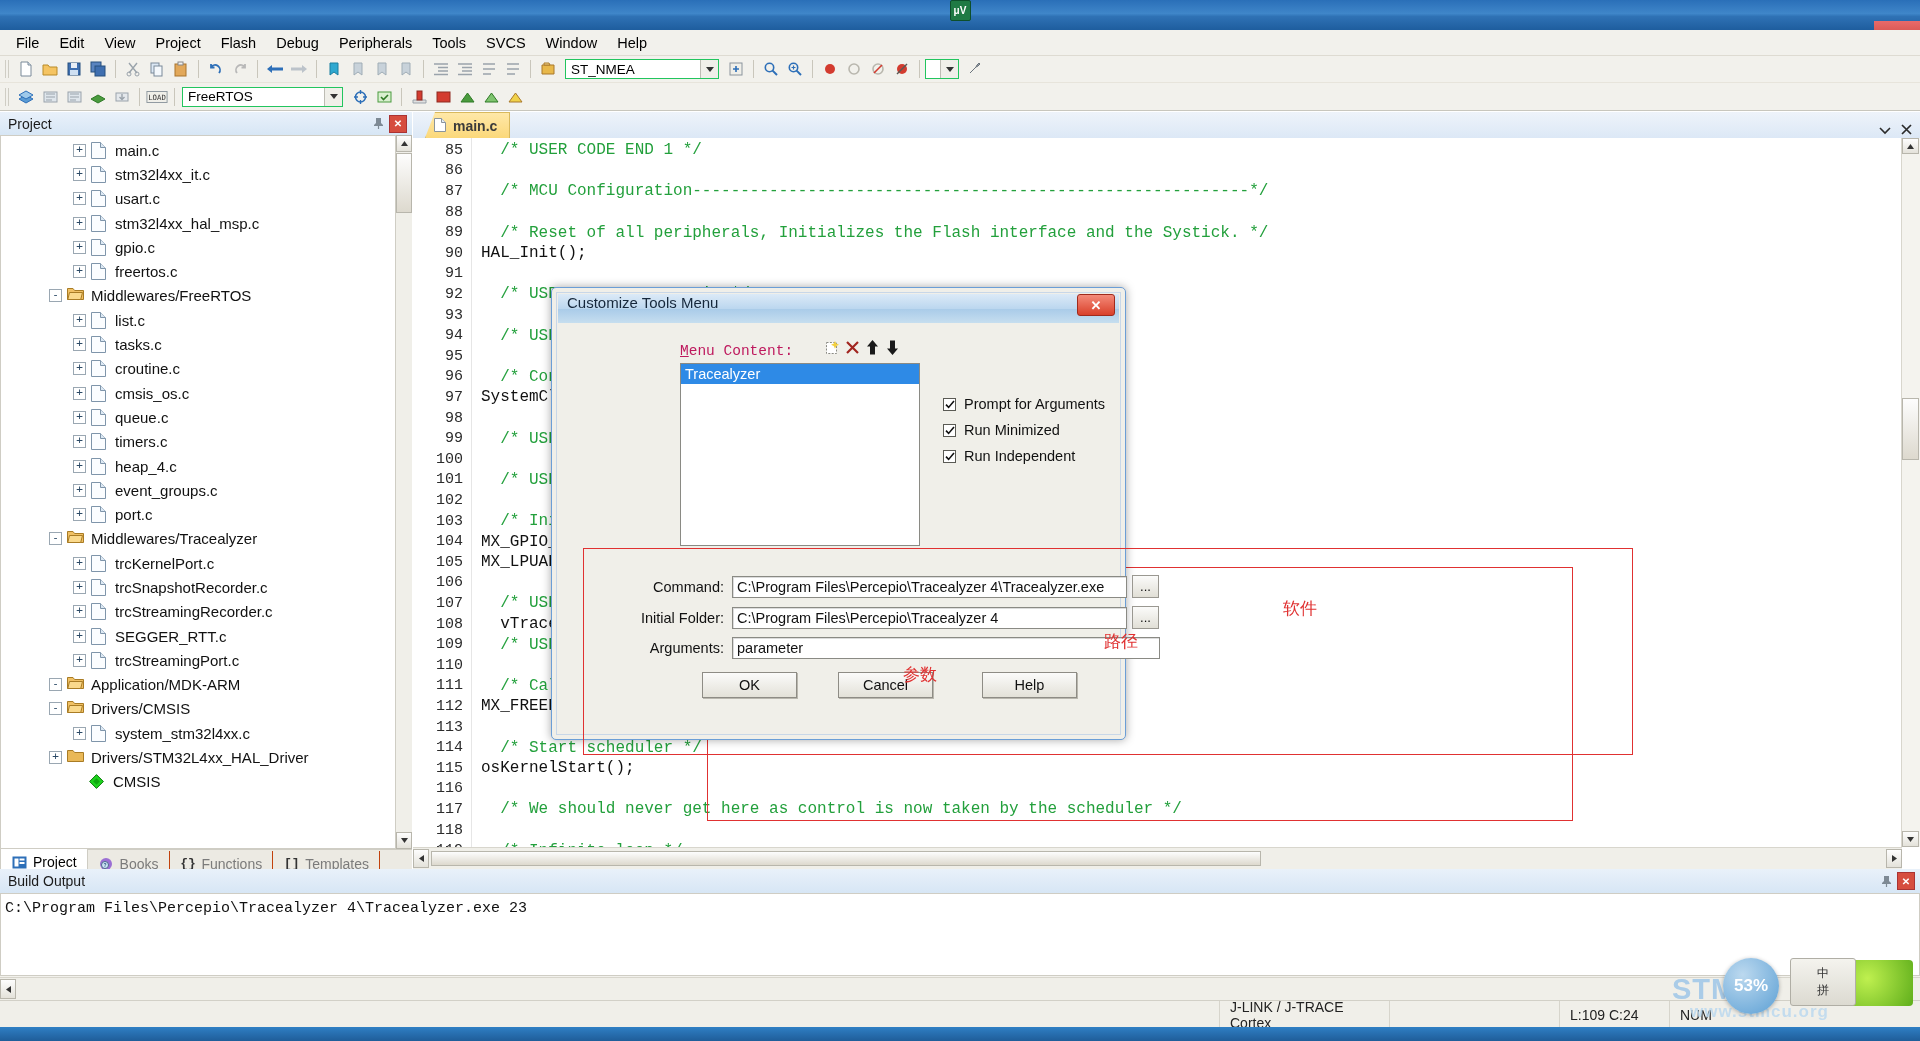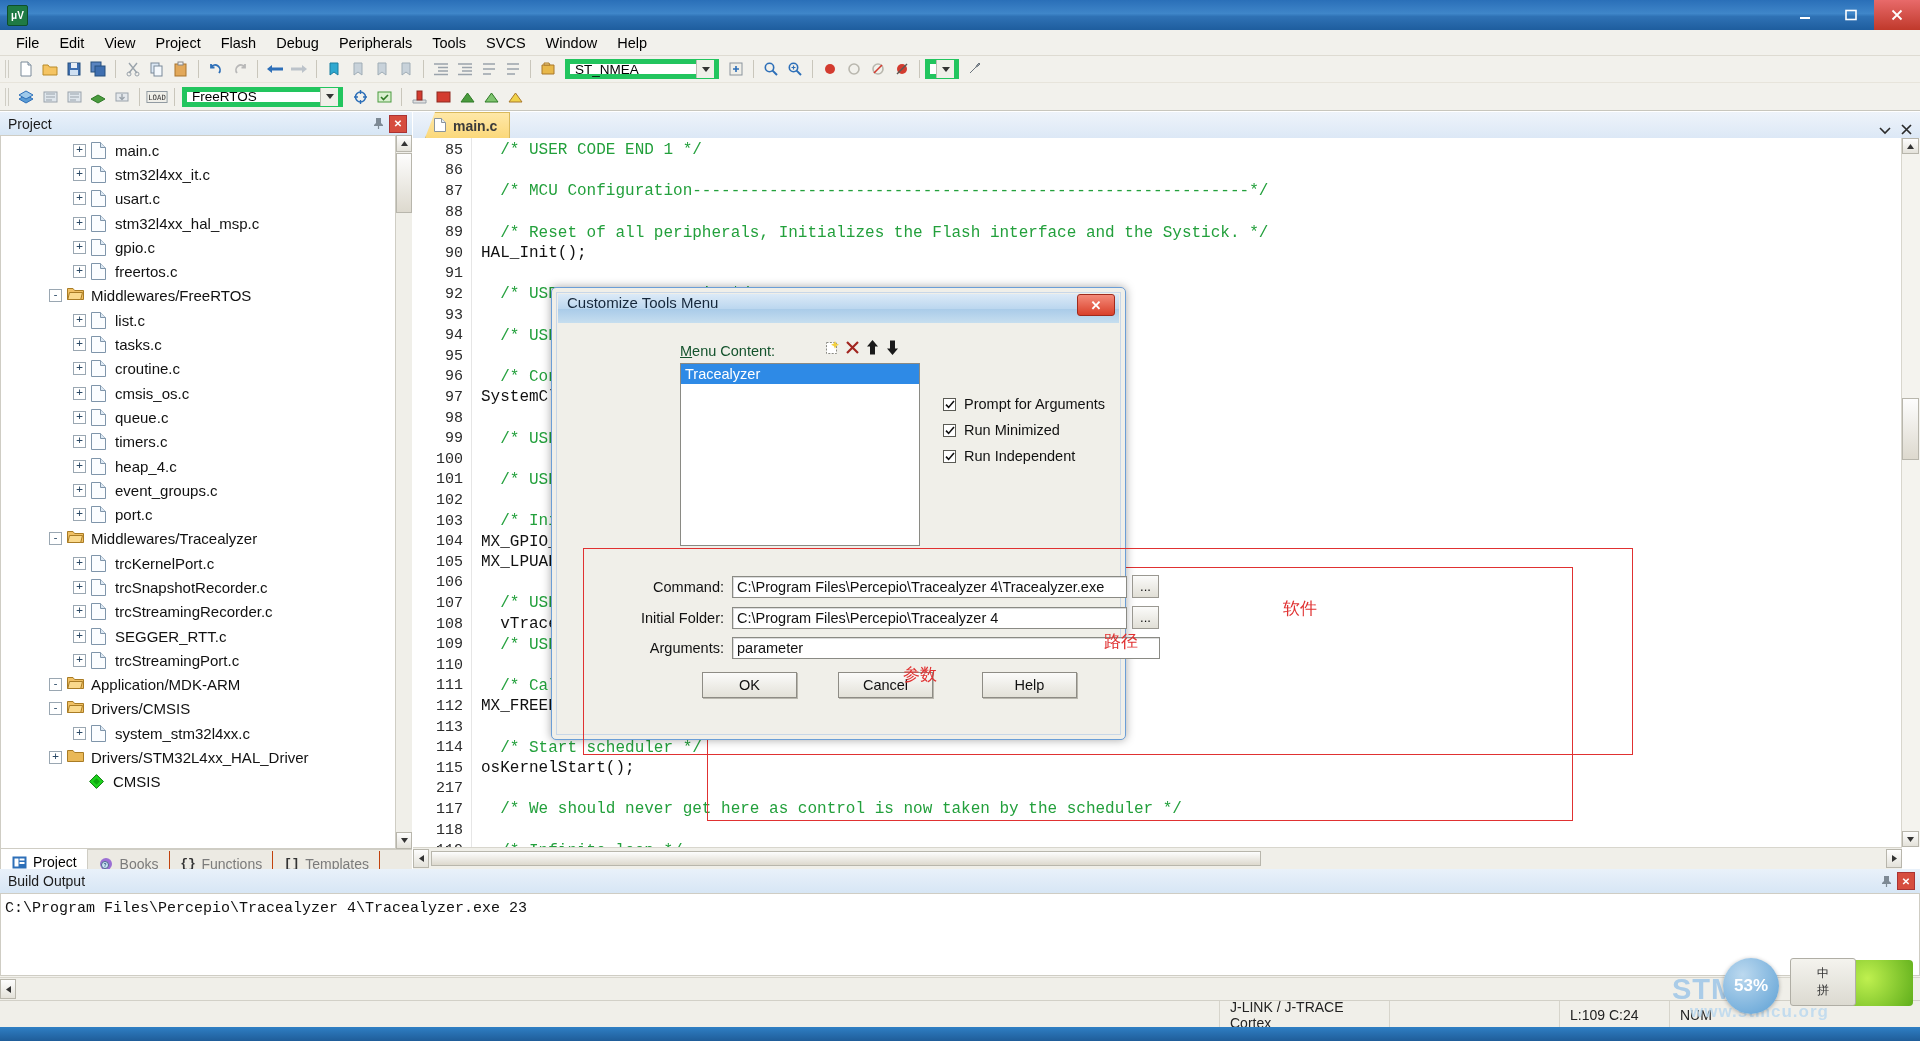--- a/index.html
+++ b/index.html
@@ -10,21 +10,21 @@
     background:#ffffff;
     -webkit-font-smoothing:antialiased;
   }
   .app{position:relative;width:1920px;height:1041px;}
 
   
   .titlebar{
     position:absolute;left:0;top:0;width:1920px;height:30px;
     background:linear-gradient(to bottom,#2a6fb8 0%,#3f86c9 45%,#2f72b5 55%,#1e5d9e 100%);
     border-bottom:1px solid #1b4f87;
-    display:flex;align-items:center;
+    display:flex;align-items:center;flex-direction:column;
   }
   .title-icon{
     width:19px;height:19px;margin-left:7px;margin-right:7px;
     background:#1f7a44;border:1px solid #0d4f2b;border-radius:2px;
     color:#fff;font-size:10px;font-weight:bold;line-height:19px;text-align:center;
     position:relative;
   }
   .title-text{color:#ffffff;font-size:15px;white-space:nowrap;text-shadow:0 1px 1px rgba(0,0,0,.45);}
   .wbtns{margin-left:auto;display:flex;align-items:stretch;height:30px;}
   .wbtn{width:46px;height:30px;display:flex;align-items:center;justify-content:center;color:#fff;font-size:15px;}
@@ -44,21 +44,21 @@
     position:absolute;left:0;width:1920px;height:27px;
     background:#f2f1ec;display:flex;align-items:center;padding-left:4px;box-sizing:border-box;
   }
   .toolbar.row1{top:56px;border-bottom:1px solid #e7e4db;}
   .toolbar.row2{top:83px;border-bottom:1px solid #c8c6bd;height:28px;}
   .tb-sep{width:1px;height:18px;background:#c9c6bb;margin:0 5px;}
   .tb-btn{width:22px;height:21px;margin:0 1px;display:flex;align-items:center;justify-content:center;border-radius:2px;}
   .grip{width:5px;height:18px;margin:0 4px 0 1px;
     background:repeating-linear-gradient(to right,#cfcdc4 0 1px,transparent 1px 3px);}
   .combo{
-    height:20px;border:5px solid #22c55e;background:#fff;display:flex;align-items:center;
+    height:20px;border:1px solid #22c55e;background:#fff;display:flex;align-items:center;
     font-size:13.5px;padding-left:5px;box-sizing:border-box;color:#000;
   }
   .combo .arrow{
     margin-left:auto;width:17px;height:18px;background:#f0efe9;border-left:1px solid #bdbcb4;
     display:flex;align-items:center;justify-content:center;
   }
   .caret-dn{width:0;height:0;border-left:4px solid transparent;border-right:4px solid transparent;border-top:5px solid #333;}
 
   
   .proj-panel{position:absolute;left:0;top:112px;width:412px;height:757px;background:#f2f1ec;}
@@ -169,21 +169,21 @@
     display:flex;
   }
   .dlg-title .t{font-size:15px;color:#16283c;padding-left:9px;}
   .dlg-close{
     margin-left:auto;margin-right:4px;width:36px;height:20px;border-radius:3px;
     background:linear-gradient(to bottom,#f48b7a,#d9402a);border:1px solid #a02a1c;
     color:#fff;font-size:13px;font-weight:bold;display:flex;align-items:center;justify-content:center;
   }
   .dlg-body{position:absolute;left:1px;top:30px;right:1px;bottom:1px;background:#f0efe9;}
 
-  .mc-label{position:absolute;left:122px;top:20px;font-size:14.5px;color:#14532d;}
+  .mc-label{position:absolute;left:122px;top:20px;font-size:14.5px;color:#be185d;font-family:Liberation Mono, monospace;}
   .mc-label u{text-decoration:underline;}
   .mc-toolbar{position:absolute;left:264px;top:14px;width:84px;height:21px;display:flex;align-items:center;}
   .mcbtn{width:20px;height:20px;display:flex;align-items:center;justify-content:center;}
   .mc-list{
     position:absolute;left:122px;top:40px;width:240px;height:183px;background:#fff;
     border:1px solid #8a8a84;box-sizing:border-box;
   }
   .mc-item{height:20px;display:flex;align-items:center;padding-left:4px;font-size:14.5px;}
   .mc-item.sel{background:#2e8ae6;color:#fff;}
 
@@ -896,21 +896,21 @@
           <div class="cline" style="top: 434.6px; left: 0px; right: 0px;"><span class="lnum">106</span><span class="plain" style="margin-left: 68px;"></span></div>
           <div class="cline" style="top: 455.2px; left: 0px; right: 0px;"><span class="lnum">107</span><span class="cmt" style="margin-left: 68px;">  /* USER CODE BEGIN 2 */</span></div>
           <div class="cline" style="top: 475.8px; left: 0px; right: 0px;"><span class="lnum">108</span><span class="plain" style="margin-left: 68px;">  vTraceEnable(TRC_START);</span></div>
           <div class="cline" style="top: 496.4px; left: 0px; right: 0px;"><span class="lnum">109</span><span class="cmt" style="margin-left: 68px;">  /* USER CODE END 2 */</span></div>
           <div class="cline" style="top: 517px; left: 0px; right: 0px;"><span class="lnum">110</span><span class="plain" style="margin-left: 68px;"></span></div>
           <div class="cline" style="top: 537.6px; left: 0px; right: 0px;"><span class="lnum">111</span><span class="cmt" style="margin-left: 68px;">  /* Call init function for freertos objects */</span></div>
           <div class="cline" style="top: 558.2px; left: 0px; right: 0px;"><span class="lnum">112</span><span class="plain" style="margin-left: 68px;">MX_FREERTOS_Init();</span></div>
           <div class="cline" style="top: 578.8px; left: 0px; right: 0px;"><span class="lnum">113</span><span class="plain" style="margin-left: 68px;"></span></div>
           <div class="cline" style="top: 599.4px; left: 0px; right: 0px;"><span class="lnum">114</span><span class="cmt" style="margin-left: 68px;">  /* Start scheduler */</span></div>
           <div class="cline" style="top: 620px; left: 0px; right: 0px;"><span class="lnum">115</span><span class="plain" style="margin-left: 68px;">osKernelStart();</span></div>
-          <div class="cline" style="top: 640.6px; left: 0px; right: 0px;"><span class="lnum">217</span><span class="plain" style="margin-left: 68px;"></span></div>
+          <div class="cline" style="top: 640.6px; left: 0px; right: 0px;"><span class="lnum">116</span><span class="plain" style="margin-left: 68px;"></span></div>
           <div class="cline" style="top: 661.2px; left: 0px; right: 0px;"><span class="lnum">117</span><span class="cmt" style="margin-left: 68px;">  /* We should never get here as control is now taken by the scheduler */</span></div>
           <div class="cline" style="top: 681.8px; left: 0px; right: 0px;"><span class="lnum">118</span><span class="plain" style="margin-left: 68px;"></span></div>
           <div class="cline" style="top: 702.4px; left: 0px; right: 0px;"><span class="lnum">119</span><span class="cmt" style="margin-left: 68px;">  /* Infinite loop */</span></div>
           <div class="cline" style="top: 723px; left: 0px; right: 0px;"><span class="lnum">120</span><span class="cmt" style="margin-left: 68px;">  /* USER CODE BEGIN WHILE */</span></div>
         </div>
       <div class="vscroll-code">
         <div style="position:absolute;left:0;top:0;width:17px;height:16px;background:linear-gradient(to bottom,#fdfdfd,#e4e2da);border:1px solid #b8b6ac;box-sizing:border-box;display:flex;align-items:center;justify-content:center">
           <svg width="7" height="5" viewBox="0 0 7 5">
               <path d="M3.5 0L7 5H0z" fill="#333"></path>
             </svg>

